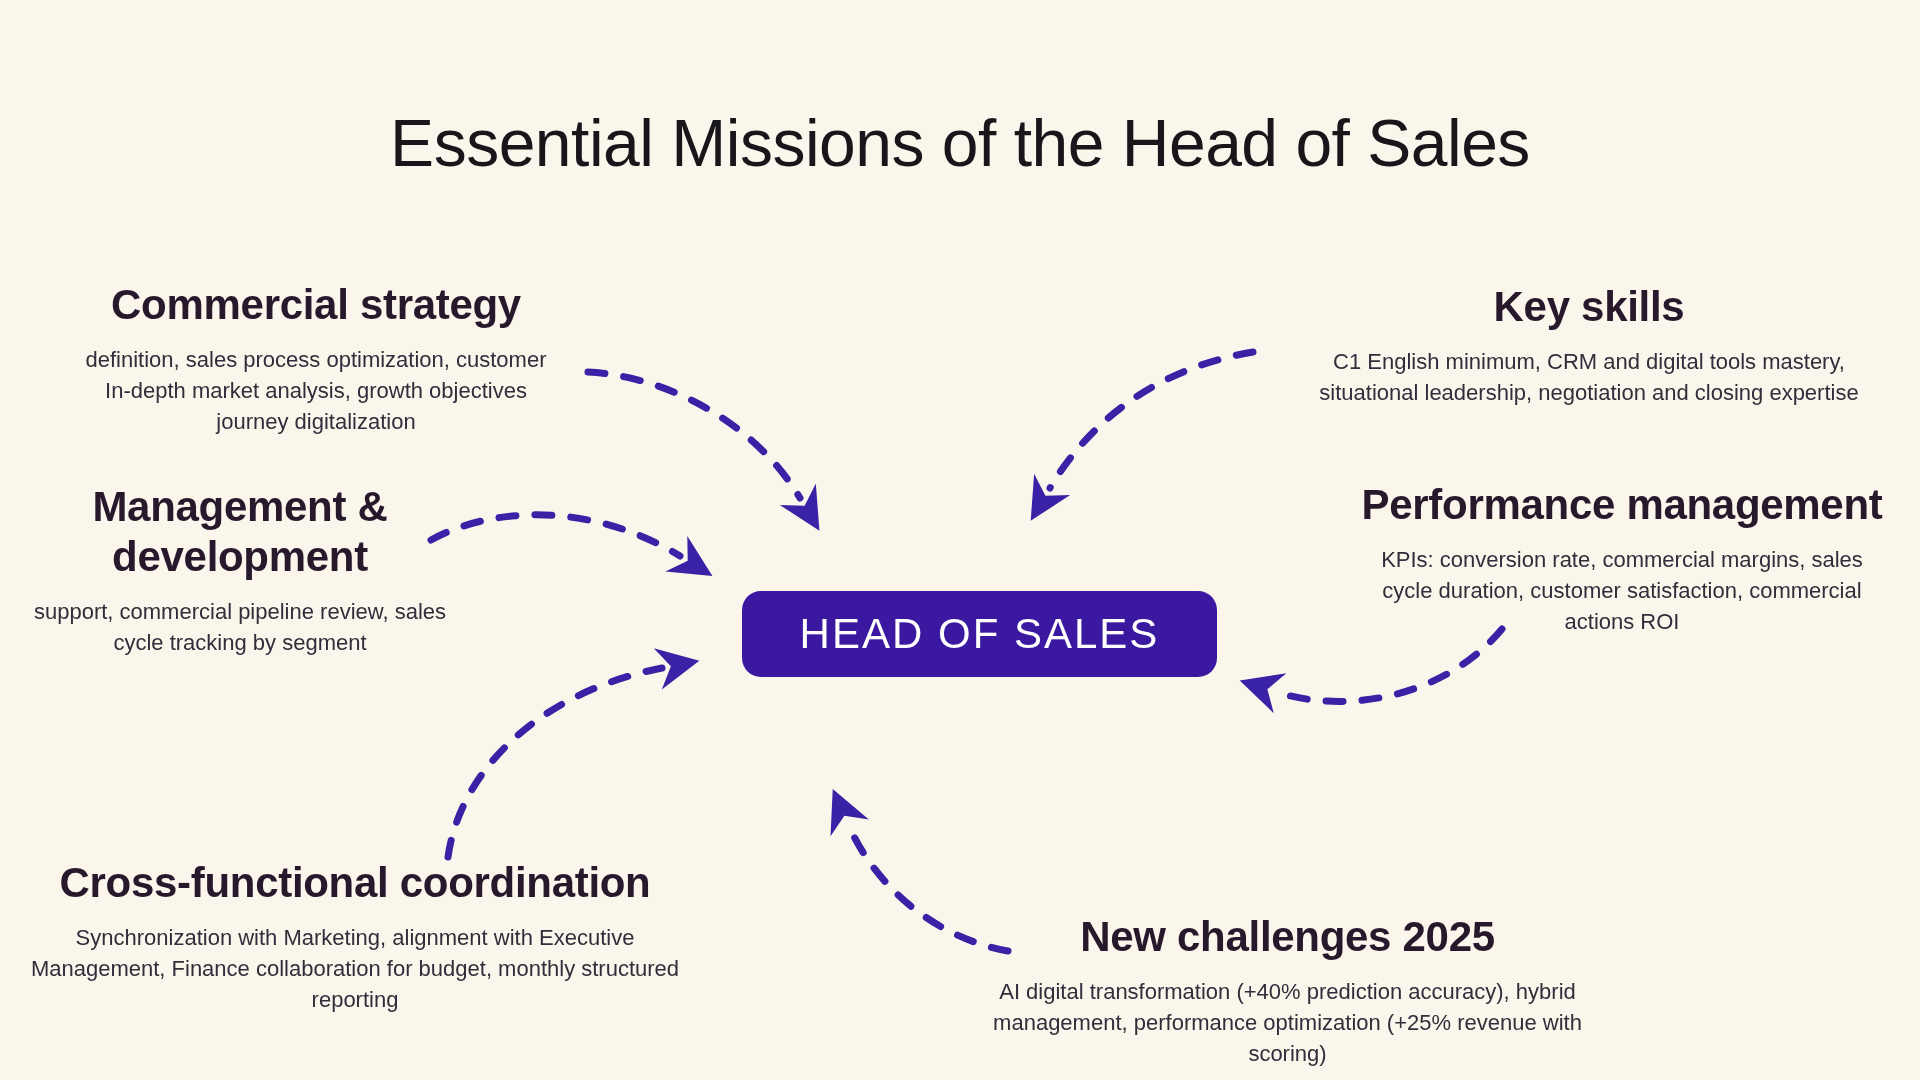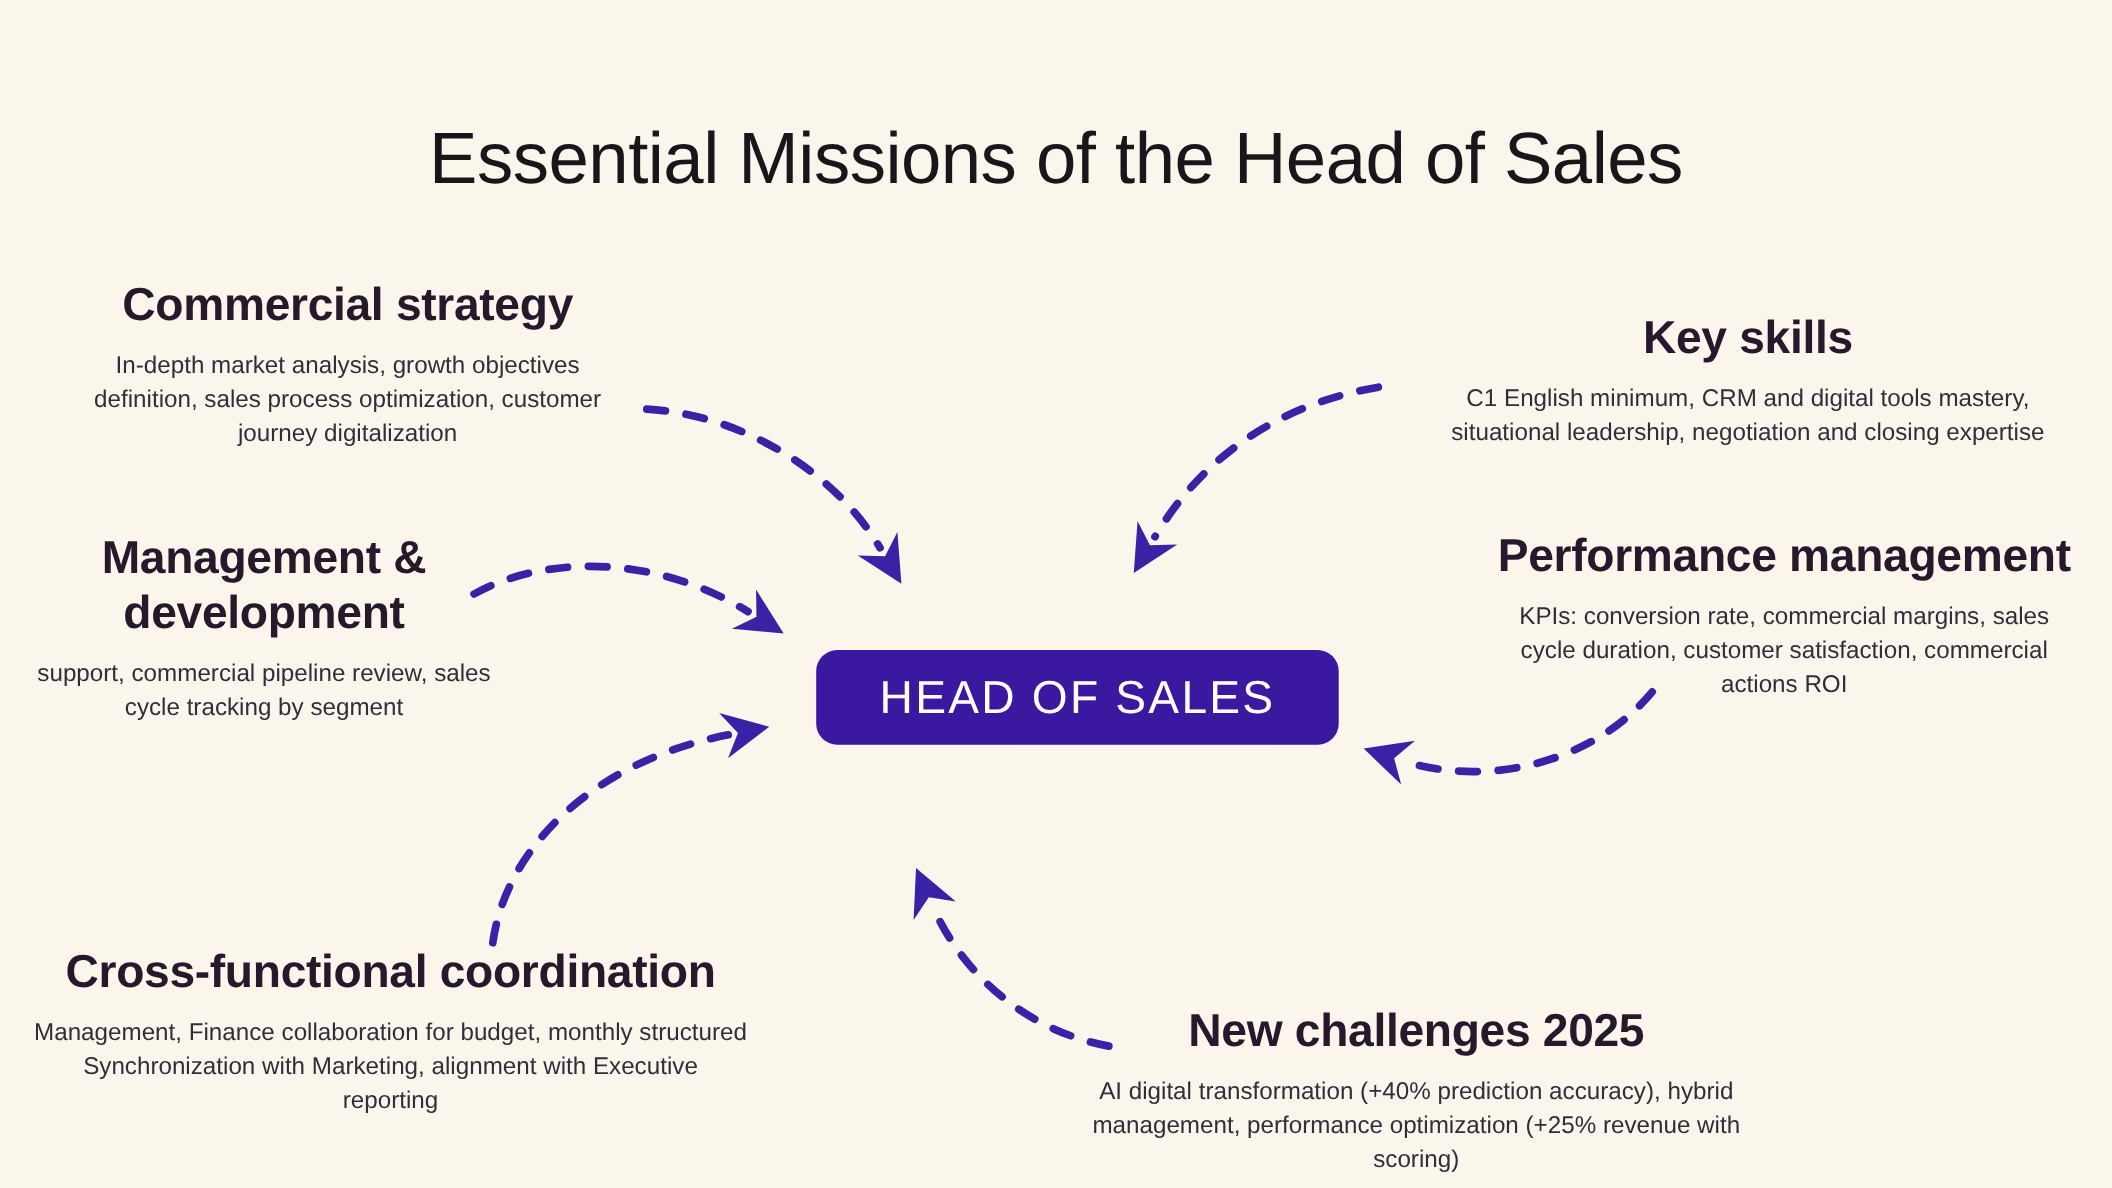--- a/index.html
+++ b/index.html
@@ -37,21 +37,21 @@
     letter-spacing:-0.3px;
     white-space:nowrap;
   }
   .node.wrap-heading h2{white-space:normal;text-align:center;}
   .node p{
     margin:0;
     font-size:22px;line-height:31px;
     color:var(--body);
   }
 
-  .sec-commercial   {left:46px;   top:252px; width:540px;}
+  .sec-commercial   {left:46px;   top:280px; width:540px;}
   .sec-management   {left:0px;    top:482px; width:480px;}
   .sec-cross        {left:10px;   top:858px; width:690px;}
   .sec-key          {left:1304px; top:282px; width:570px;}
   .sec-performance  {left:1332px; top:480px; width:580px;}
   .sec-new          {left:985px;  top:912px; width:605px;}
 
   .center-pill{
     position:absolute;left:742px;top:591px;width:475px;height:86px;
     background:var(--pill);
     border-radius:19px;
@@ -88,35 +88,35 @@
     <path class="arrow" marker-end="url(#ah)" d="M588,372 C668,376 756,424 800,498"></path>
     <path class="arrow" marker-end="url(#ah)" d="M1253,352 C1158,368 1090,420 1050,488"></path>
     <path class="arrow" marker-end="url(#ah)" d="M431,540 C492,506 592,502 680,556"></path>
     <path class="arrow" marker-end="url(#ah)" d="M1502,629 C1448,694 1352,716 1276,692"></path>
     <path class="arrow" marker-end="url(#ah)" d="M448,857 C460,770 540,692 662,668"></path>
     <path class="arrow" marker-end="url(#ah)" d="M1008,951 C936,938 876,888 848,824"></path>
   </svg>
 
   <section class="node sec-commercial">
     <h2>Commercial strategy</h2>
+    <p>definition, sales process optimization, customer</p>
     <p>In-depth market analysis, growth objectives</p>
-    <p>definition, sales process optimization, customer</p>
     <p>journey digitalization</p>
   </section>
 
   <section class="node wrap-heading sec-management">
     <h2>Management &amp; development</h2>
     <p>support, commercial pipeline review, sales</p>
     <p>cycle tracking by segment</p>
   </section>
 
   <section class="node sec-cross">
     <h2>Cross-functional coordination</h2>
+    <p>Synchronization with Marketing, alignment with Executive</p>
     <p>Management, Finance collaboration for budget, monthly structured</p>
-    <p>Synchronization with Marketing, alignment with Executive</p>
     <p>reporting</p>
   </section>
 
   <section class="node sec-key">
     <h2>Key skills</h2>
     <p>C1 English minimum, CRM and digital tools mastery,</p>
     <p>situational leadership, negotiation and closing expertise</p>
   </section>
 
   <section class="node sec-performance">

